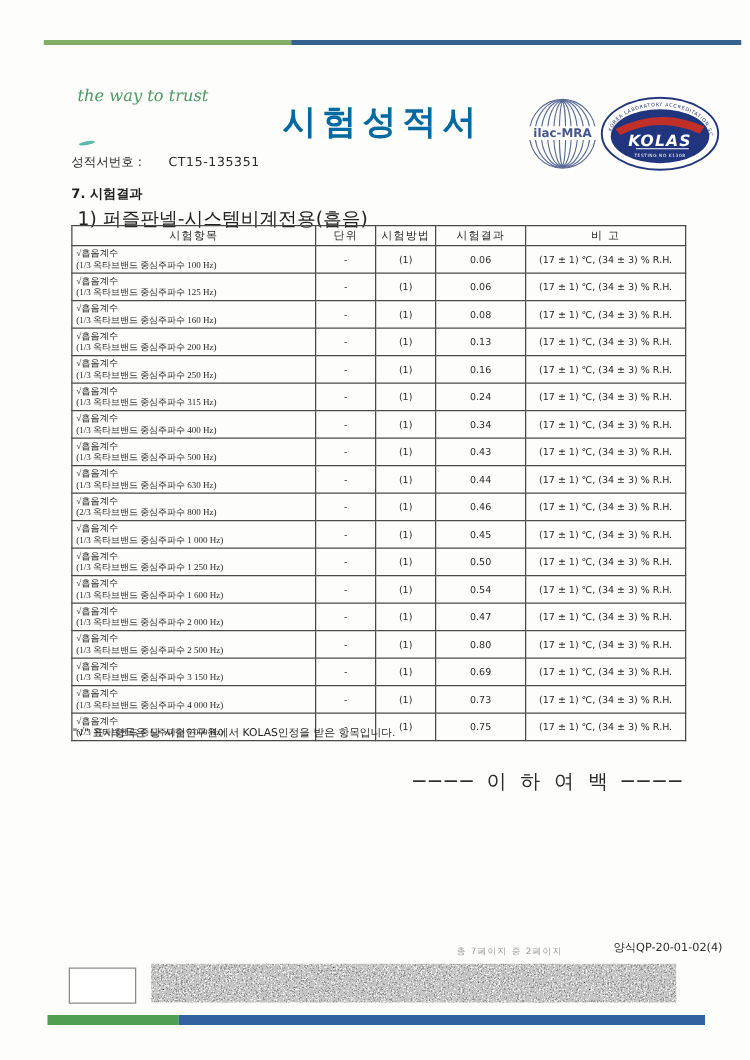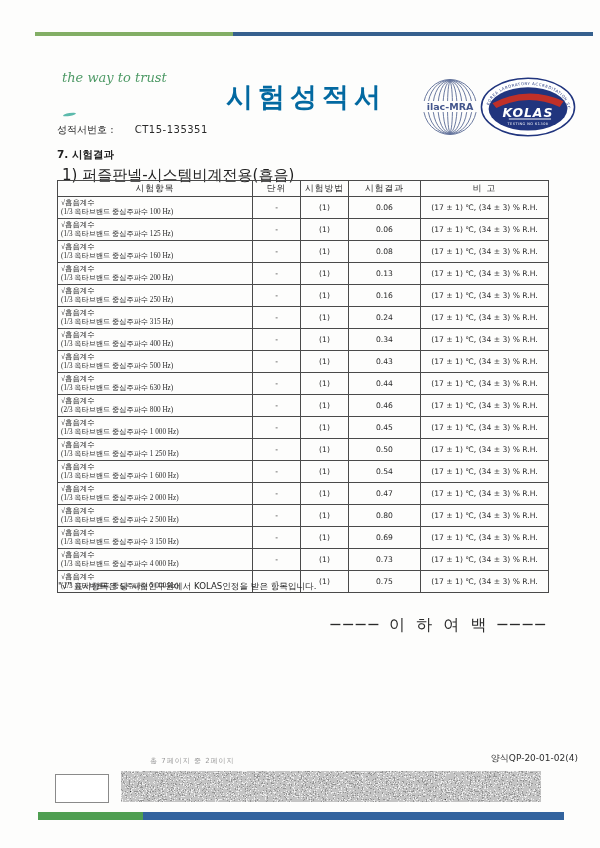--- a/index.html
+++ b/index.html
@@ -36,21 +36,21 @@
   table.results th { height:16px; font-size:8.8px; font-weight:normal; text-align:center; letter-spacing:1px; }
   table.results td { height:21px; font-size:7.6px; text-align:center; }
   td.c-item { text-align:left !important; padding:1px 2px 1px 3px;font-family:Liberation Serif, serif; }
   td.c-item .l1 { font-size:7.4px; line-height:10px; }
   td.c-item .l2 { font-size:7.2px; line-height:9px; white-space:nowrap; }
   td.c-remark { font-size:7px; white-space:nowrap; }
 
   .footnote { position:absolute; left:58px; top:581px; font-size:8.6px; color:#242424; }
   .end-blank { position:absolute; left:57px; top:615px; width:491px; text-align:right; font-size:16px; letter-spacing:3px; color:#2a2a2a; }
 
-  .page-indicator { position:absolute; left:150px; top:756px; width:300px; text-align:left; font-size:7px; color:#9a9a9a; letter-spacing:1px; }
+  .page-indicator { position:absolute; left:150px; top:756px; width:300px; text-align:right; font-size:7px; color:#9a9a9a; letter-spacing:1px; }
   .form-no { position:absolute; left:420px; top:752px; width:158px; text-align:right; font-size:9px; color:#2e2e2e; }
   .stub-box { position:absolute; left:55px; top:774px; width:54px; height:29px; border:1px solid #8a8a8a; background:#fff; }
   .noise-band { position:absolute; left:121px; top:771px; width:420px; height:31px; }
 </style>
 </head>
 <body>
 
 <div class="page">
 
   <div class="hbar topbar">

